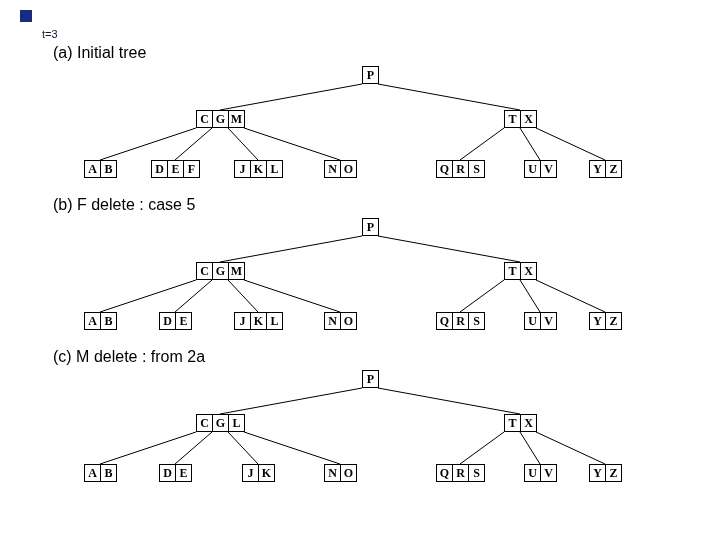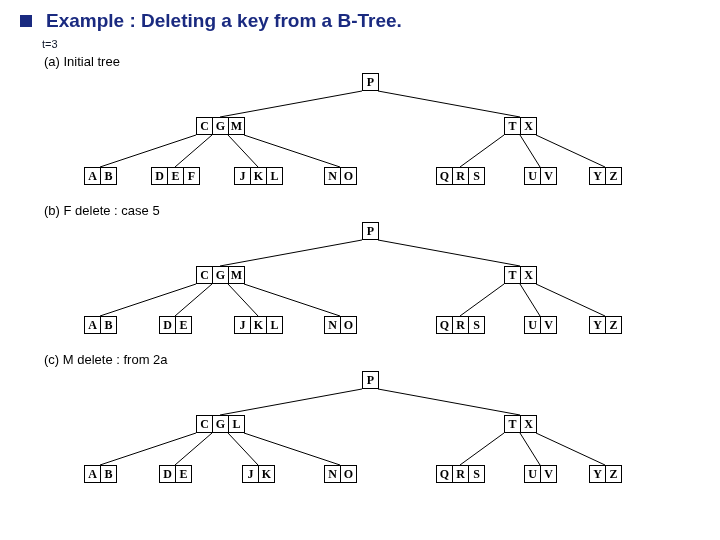--- a/index.html
+++ b/index.html
@@ -1,36 +1,35 @@
 <!DOCTYPE html>
 <html><head>
 <meta charset="utf-8">
 <style>
   body{margin:0;padding:10px 20px;font-family:Verdana,Arial,sans-serif;font-size:12px;color:#000;width:720px;box-sizing:border-box;background:#fff}
   .header{display:flex;align-items:center;gap:14px;margin-bottom:6px}
   .bullet{width:12px;height:12px;background:#1a2a80}
   .title{font-size:19px;font-weight:bold;color:#1a2a80}
   .param{color:#0f172a;margin-left:22px;font-size:11px}
-  .caption{margin:4px 0 0 24px;font-size:13px}
+  .caption{margin:4px 0 0 33px;font-size:16px}
   .tree-wrap{position:relative;margin:0 auto;width:640px}
   .tree-a{height:130px}
   .tree-b{height:130px}
   .tree-c{height:120px}
   .node{position:absolute;display:flex;border:1px solid #000;background:#fff}
   .cell{width:15px;height:16px;line-height:16px;text-align:center;font-family:'Times New Roman',serif;font-size:12px;font-weight:bold;border-right:1px solid #000}
   .cell:last-child{border-right:none}
   svg.edges{position:absolute;top:0;left:0}
   svg line{stroke:#000;stroke-width:1}
 </style>
 </head>
 <body>
 
 <div class="header">
   <div class="bullet"></div>
-  <div class="title">Example : Deleting a key from a B-Tree.</div>
 </div>
 <div class="param">t=3</div>
 
 <div class="caption">(a) Initial tree</div>
 <div class="tree-wrap tree-a" id="tree-a">
     <svg class="edges" width="640" height="120">
       <line x1="322" y1="22" x2="180" y2="48"></line>
       <line x1="338" y1="22" x2="480" y2="48"></line>
       <line x1="156" y1="66" x2="60" y2="98"></line>
       <line x1="172" y1="66" x2="135" y2="98"></line>

